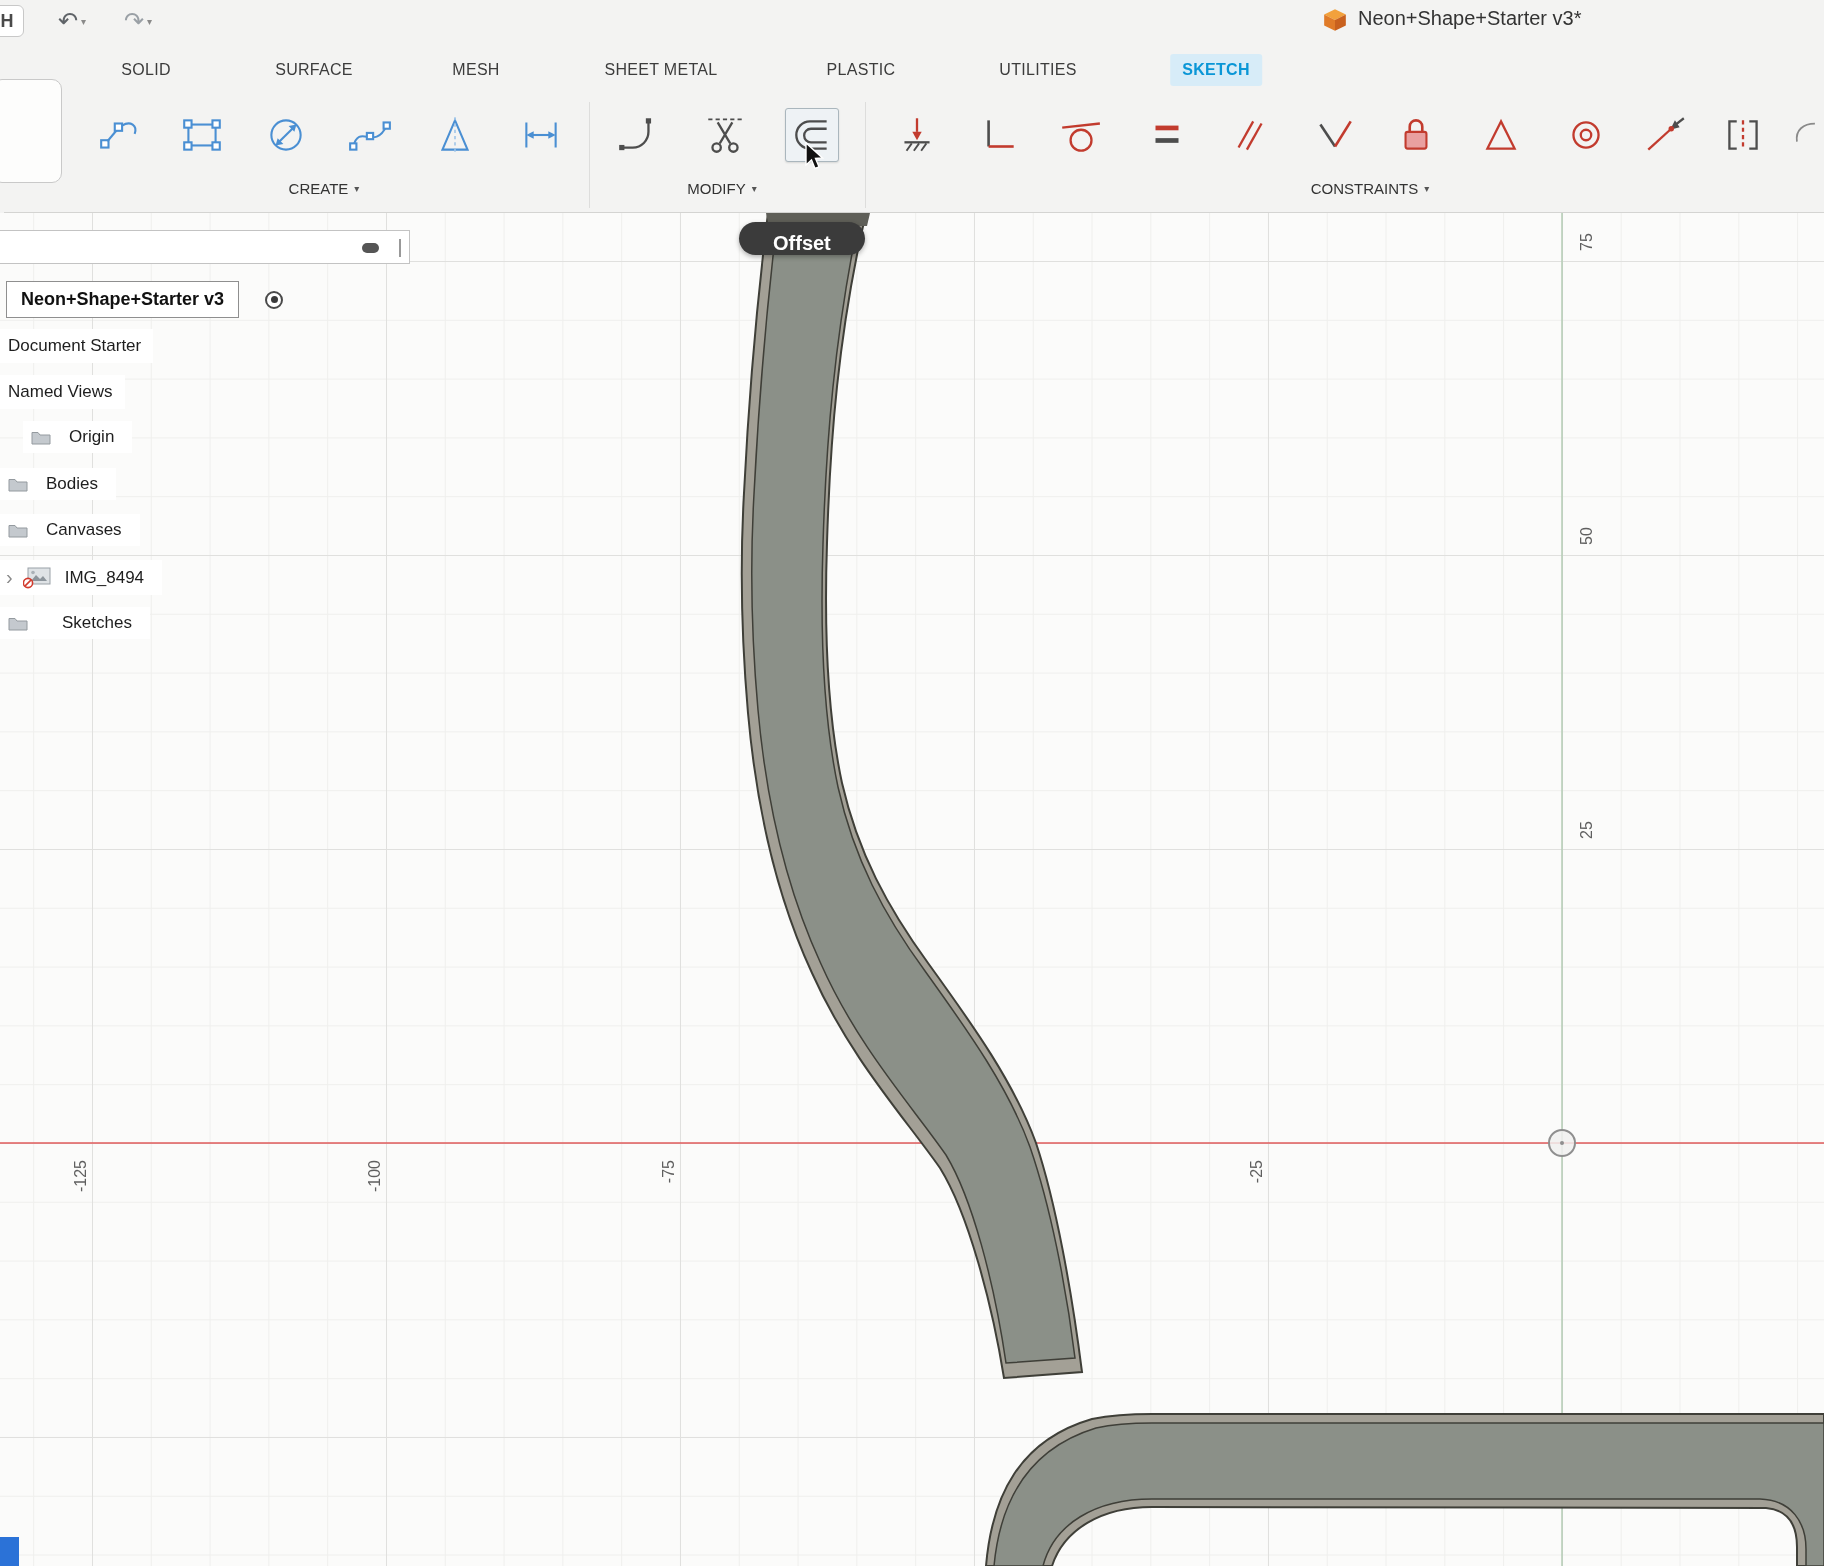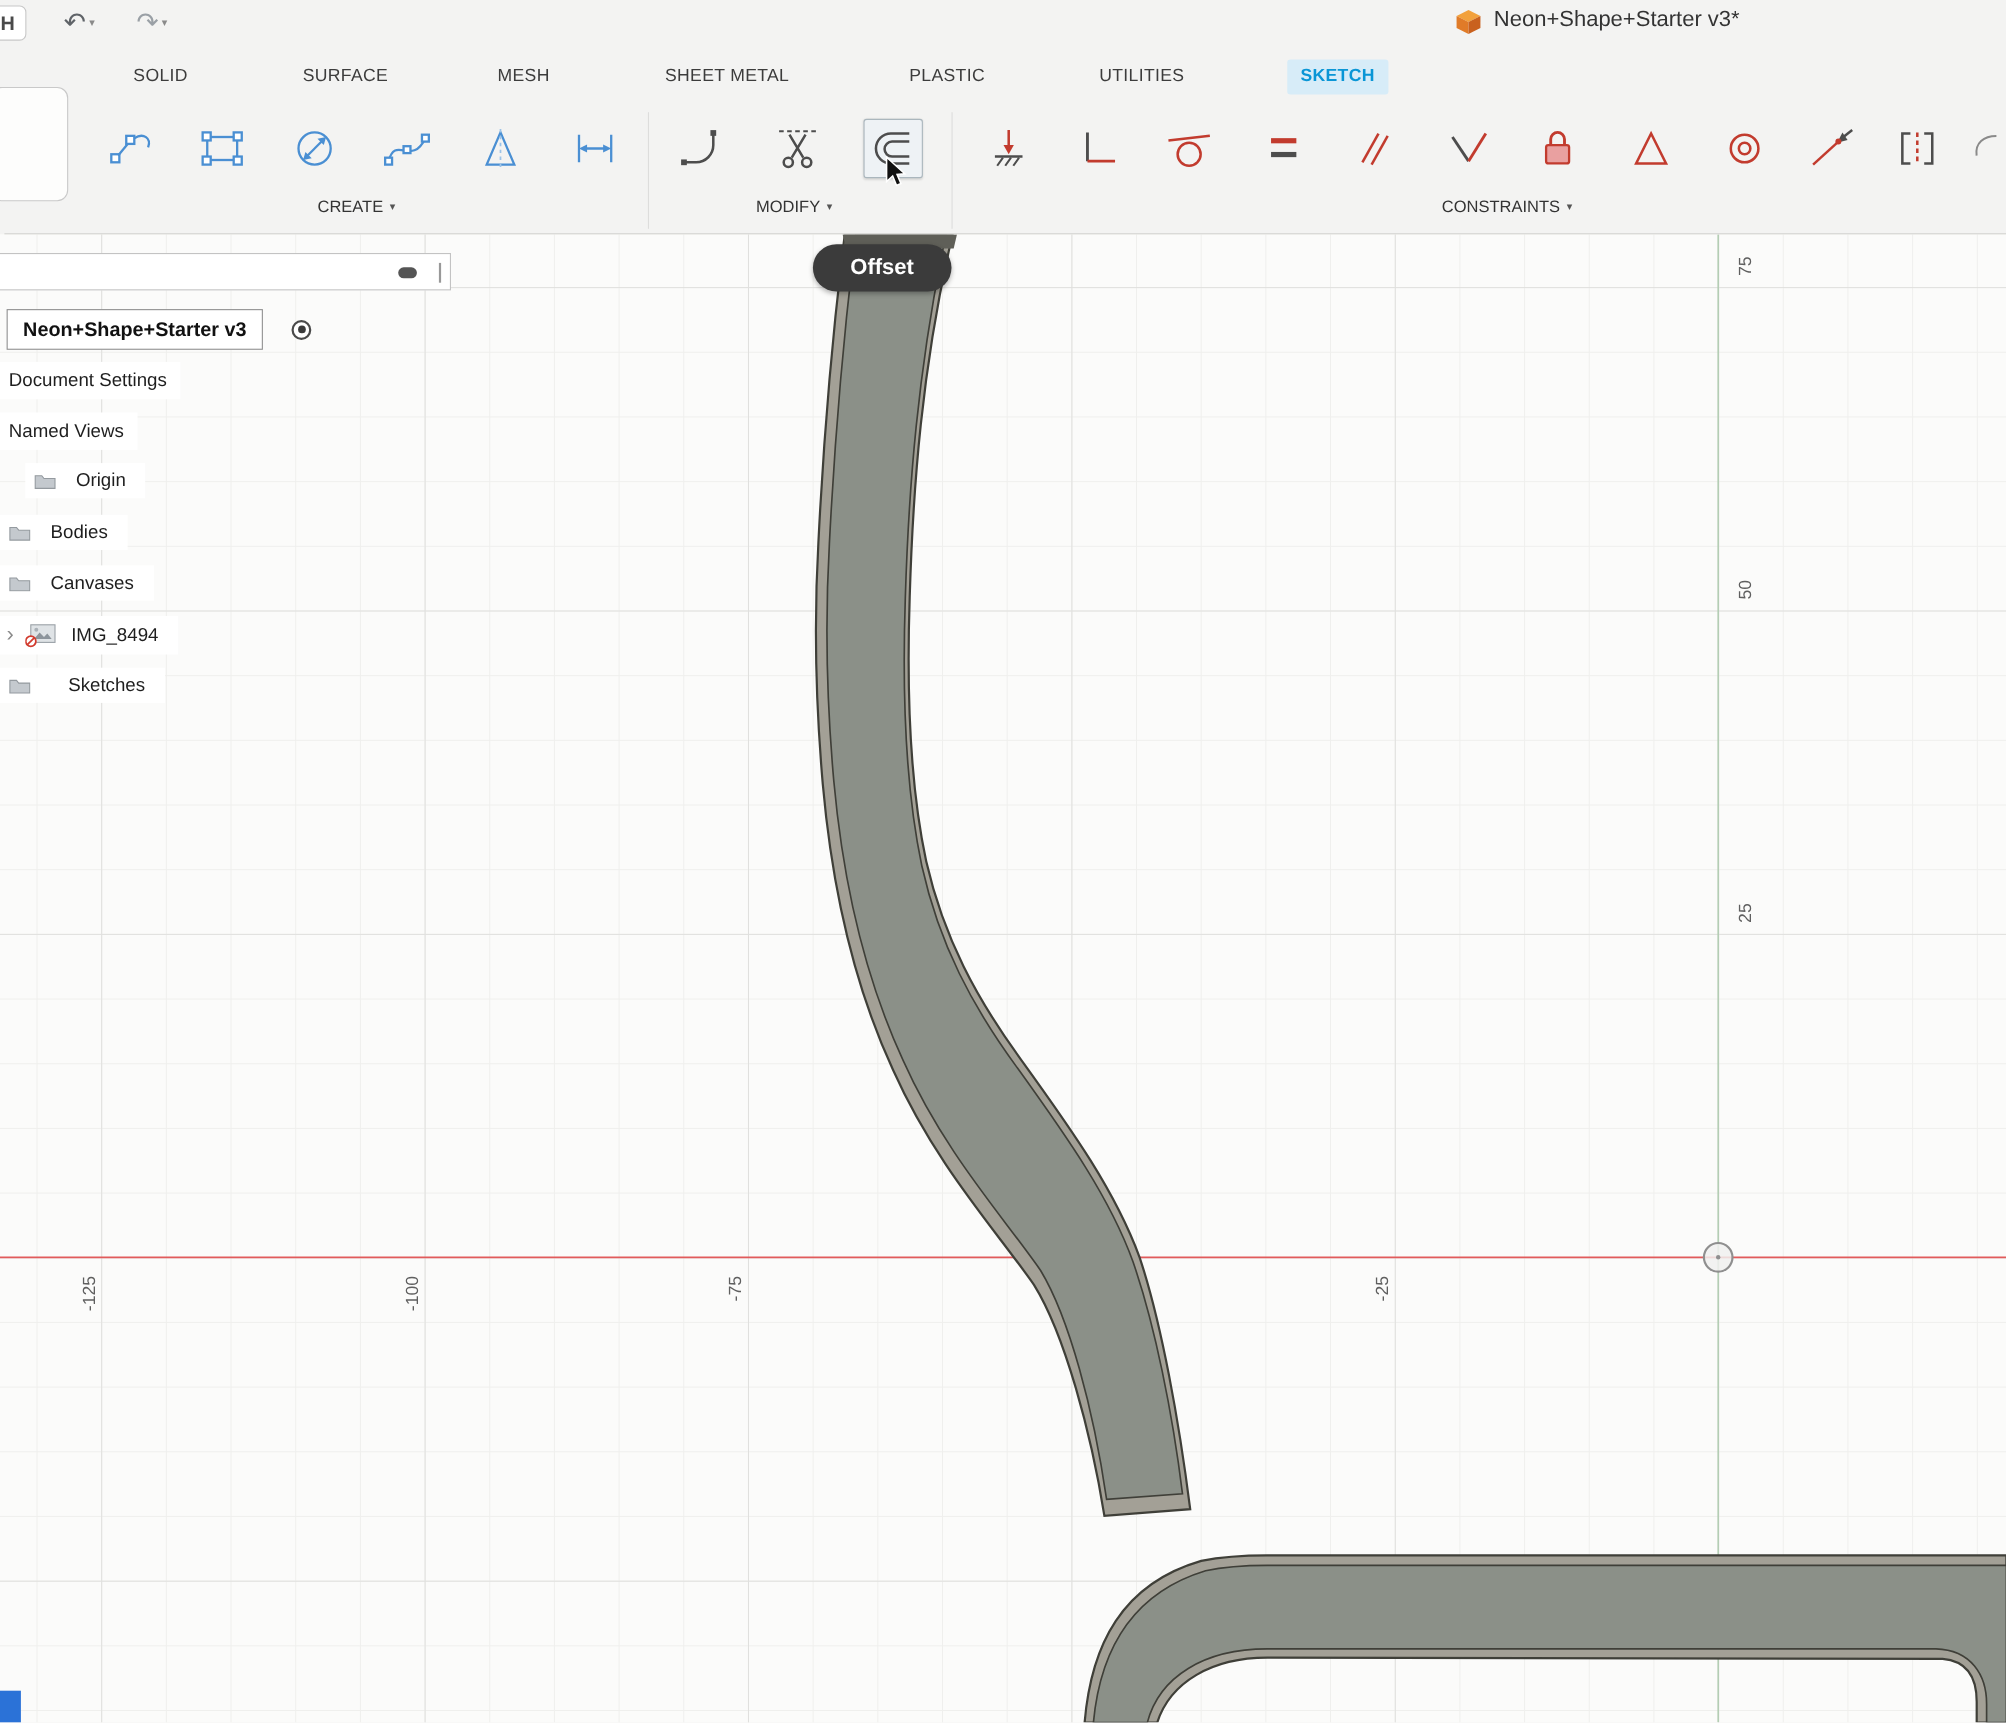--- a/index.html
+++ b/index.html
@@ -60,21 +60,21 @@
   .b-row .txt { padding:0 6px; }
   .row-root-wrap { position:absolute; left:6px; top:281px; z-index:20; display:flex; align-items:center; gap:26px; }
   .root-box { background:#fff; border:1px solid #8f8f8f; padding:7px 14px; font-size:18px; font-weight:bold;
               color:#111; white-space:nowrap; cursor:pointer; }
   .radio-dot { width:18px; height:18px; border:2px solid #4a4a4a; border-radius:50%; background:#fff;
                display:flex; align-items:center; justify-content:center; cursor:pointer; }
   .radio-dot::after { content:""; width:7px; height:7px; background:#3a3a3a; border-radius:50%; }
   .chev { font-size:20px; color:#8a8a8a; padding:0 2px; }
 
   
-  .tooltip { position:absolute; left:739px; top:222px; height:43px; padding:0 34px; background:#3b3b3b;
+  .tooltip { position:absolute; left:739px; top:222px; height:33px; padding:0 34px; background:#3b3b3b;
              color:#fff; font-size:20px; font-weight:bold; line-height:43px; border-radius:22px;
              box-shadow:0 2px 5px rgba(0,0,0,.3); z-index:40; }
   .cursor-arrow { position:absolute; left:804px; top:142px; z-index:50; }
   .nav-fragment { position:absolute; left:0; top:1537px; width:19px; height:29px; background:#2b72d7; z-index:15; }
 </style>
 </head>
 <body>
 
 <div class="screen">
 
@@ -357,21 +357,21 @@
     <span class="pill"></span>
     <span class="cursor-bar"></span>
   </div>
 
   <div class="row-root-wrap">
     <div class="root-box">Neon+Shape+Starter v3</div>
     <div class="radio-dot"></div>
   </div>
 
   <div class="b-row" style="left:-4px; top:329px; padding:7px 6px;">
-    <span class="txt">Document Settings</span>
+    <span class="txt">Document Starter</span>
   </div>
   <div class="b-row" style="left:-4px; top:375px; padding:7px 6px;">
     <span class="txt">Named Views</span>
   </div>
   <div class="b-row" style="left:0; top:421px; padding:6px 12px 6px 8px; gap:12px;margin-left:23px;">
     <svg width="20" height="16" viewBox="0 0 20 16">
       <path d="M1 3.5 h6 l2 2.5 h10 v9 H1 Z" fill="#c4c9ce" stroke="#949a9f" stroke-width="1"></path>
     </svg>
     <span class="txt">Origin</span>
   </div>

